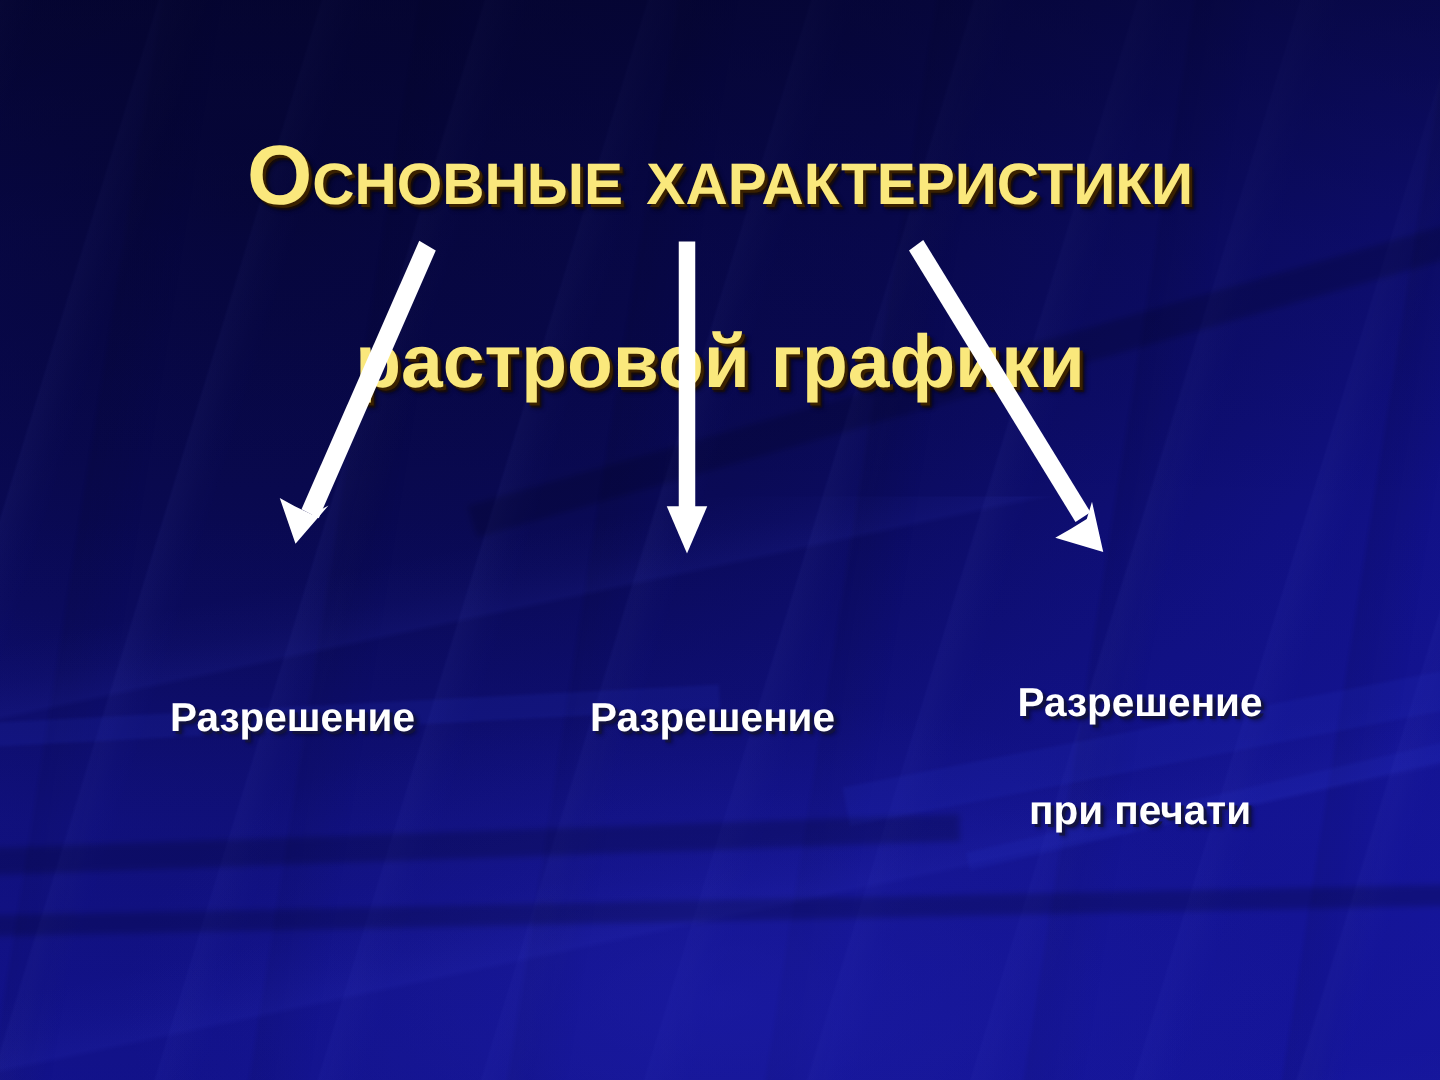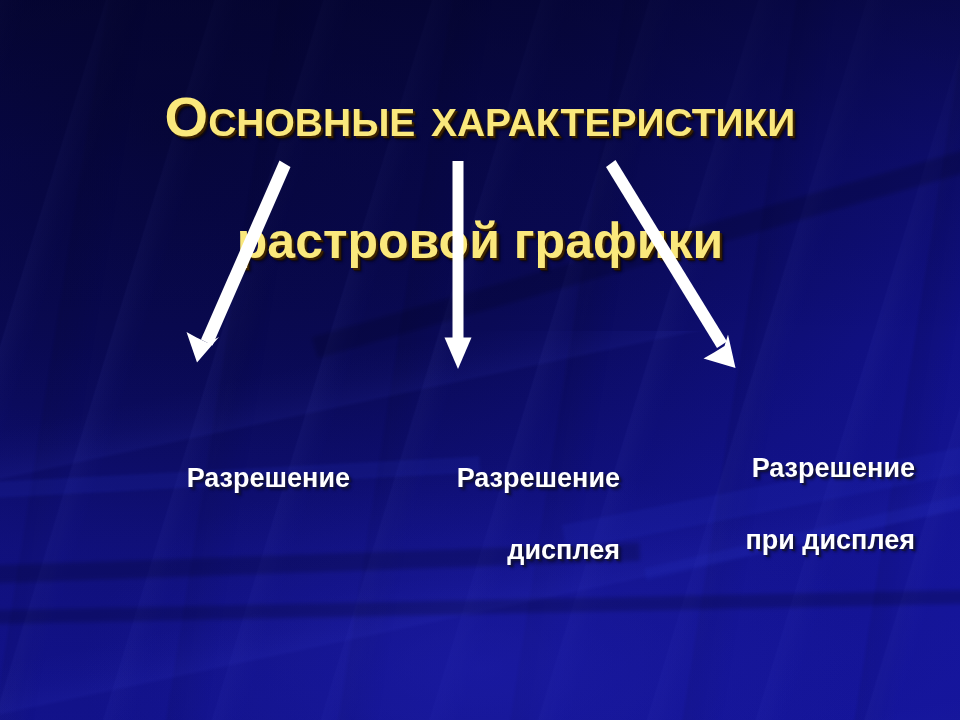--- a/index.html
+++ b/index.html
@@ -122,21 +122,21 @@
     inset: 0;
   }
 
   
   .label {
     position: absolute;
     color: #ffffff;
     font-weight: bold;
     font-size: 27px;
     line-height: 36px;
-    text-align: right;
+    text-align: center;
     text-shadow:
        2px 2px 0px rgba(20,20,60,0.85),
        3px 3px 3px rgba(0,0,0,0.45);
     white-space: pre-line;
   }
   #label-1 { left: 40px;  top: 424px; width: 310px; }
   #label-2 { left: 330px; top: 424px; width: 290px; }
   #label-3 { left: 605px; top: 414px; width: 310px; }
 </style>
 </head>
@@ -178,21 +178,20 @@
       <polygon fill="#ffffff" points="735.5,368.0 703.5,358.5 714.0,352.5 724.5,346.0 728.0,334.5"></polygon>
     </g>
   </svg>
 
   <div class="label" id="label-1">
     <span>Разрешение</span><br>
   </div>
 
   <div class="label" id="label-2">
     <span>Разрешение</span><br>
-    <span>дисплея</span>
   </div>
 
   <div class="label" id="label-3">
     <span>Разрешение</span><br>
-    <span>при дисплея</span>
+    <span>при печати</span>
   </div>
 
 </div>
 
 </body></html>

